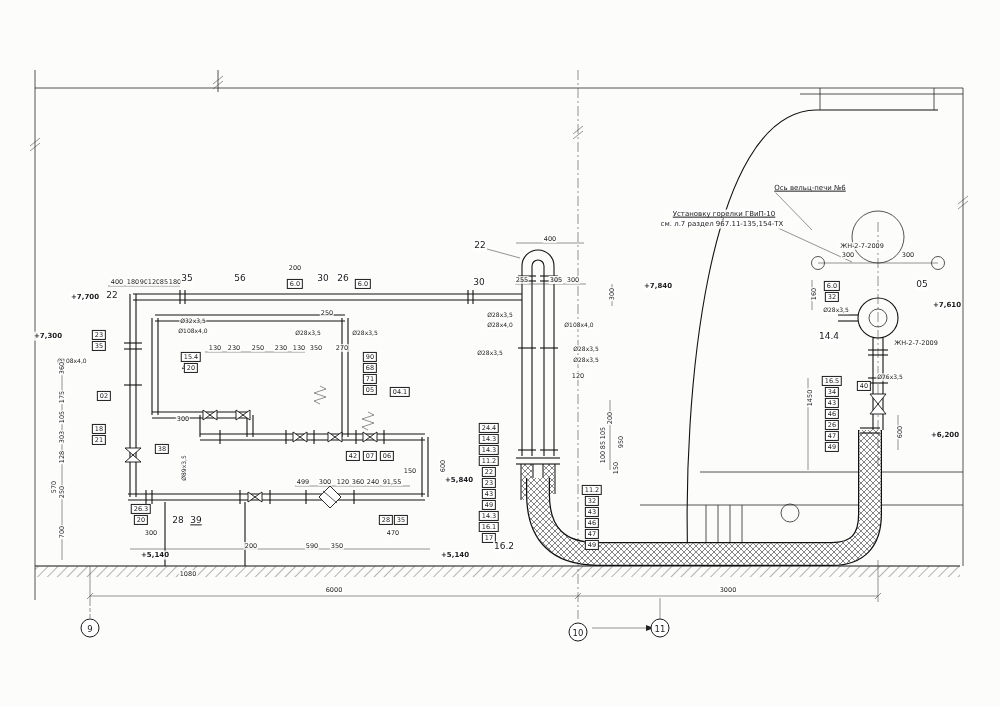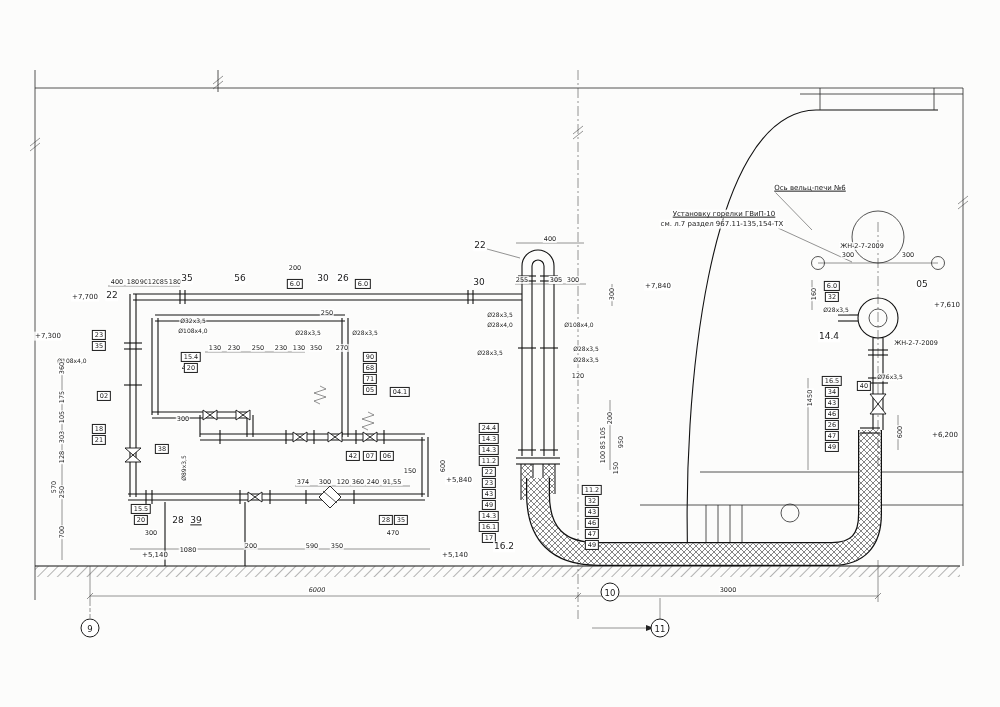--- a/index.html
+++ b/index.html
@@ -5,21 +5,21 @@
   html,body{margin:0;padding:0;background:#e8e8e8;}
   #sheet{position:relative;width:1000px;height:707px;background:#fcfcfb;overflow:hidden;
          font-family:"DejaVu Sans",sans-serif;}
   #linework{position:absolute;left:0;top:0;}
   #labels{position:absolute;left:0;top:0;width:1000px;height:707px;}
   .lbl{position:absolute;transform:translate(-50%,-50%);font-size:6.5px;line-height:1.25;
        color:#1b1b1b;white-space:nowrap;background:rgba(255,255,255,.78);padding:0 1px;}
   .dimv,.specv{transform:translate(-50%,-50%) rotate(-90deg);background:rgba(255,255,255,.85);}
   .box{border:1px solid #1b1b1b;background:#fff;padding:0 2px;font-size:6.5px;}
   .call{font-size:9px;background:rgba(255,255,255,.85);}
-  .elev{font-size:7px;font-weight:normal;background:rgba(255,255,255,.85);}
+  .elev{font-size:7px;font-weight:bold;background:rgba(255,255,255,.85);}
   .spec,.specv{font-size:6px;}
   .note{font-size:7px;text-decoration:underline;background:rgba(255,255,255,.9);}
   .note2{font-size:7px;background:rgba(255,255,255,.9);}
   .bubble{position:absolute;transform:translate(-50%,-50%);width:17px;height:17px;
           border:1px solid #1b1b1b;border-radius:50%;display:flex;align-items:center;
           justify-content:center;font-size:8.5px;color:#1b1b1b;background:#fff;}
 </style>
 </head>
 <body>
 
@@ -296,34 +296,34 @@
       <span class="lbl dimv" style="left: 54px; top: 487px;">570</span>
       <span class="lbl dimv" style="left: 62px; top: 492px;">250</span>
       <span class="lbl dimv" style="left: 62px; top: 532px;">700</span>
       <span class="lbl box" style="left: 162px; top: 449px;">38</span>
       <span class="lbl specv" style="left: 184px; top: 468px;">Ø89x3,5</span>
       <span class="lbl dim" style="left: 183px; top: 419px;">300</span>
       <span class="lbl box" style="left: 353px; top: 456px;">42</span>
       <span class="lbl box" style="left: 370px; top: 456px;">07</span>
       <span class="lbl box" style="left: 387px; top: 456px;">06</span>
       <span class="lbl elev" style="left: 459px; top: 480px;">+5,840</span>
-      <span class="lbl dim" style="left: 303px; top: 482px;">374</span>
+      <span class="lbl dim" style="left: 303px; top: 482px;">499</span>
       <span class="lbl dim" style="left: 325px; top: 482px;">300</span>
       <span class="lbl dim" style="left: 343px; top: 482px;">120</span>
       <span class="lbl dim" style="left: 358px; top: 482px;">360</span>
       <span class="lbl dim" style="left: 373px; top: 482px;">240</span>
       <span class="lbl dim" style="left: 392px; top: 482px;">91,55</span>
       <span class="lbl dim" style="left: 410px; top: 471px;">150</span>
       <span class="lbl dimv" style="left: 443px; top: 466px;">600</span>
-      <span class="lbl box" style="left: 141px; top: 509px;">15.5</span>
+      <span class="lbl box" style="left: 141px; top: 509px;">26.3</span>
       <span class="lbl box" style="left: 141px; top: 520px;">20</span>
       <span class="lbl call" style="left: 178px; top: 521px;">28</span>
       <span class="lbl call" style="left: 196px; top: 521px; text-decoration: underline;">39</span>
       <span class="lbl dim" style="left: 151px; top: 533px;">300</span>
-      <span class="lbl dim" style="left: 188px; top: 550px;">1080</span>
+      <span class="lbl dim" style="left: 188px; top: 574px;">1080</span>
       <span class="lbl dim" style="left: 251px; top: 546px;">200</span>
       <span class="lbl dim" style="left: 312px; top: 546px;">590</span>
       <span class="lbl dim" style="left: 337px; top: 546px;">350</span>
       <span class="lbl dim" style="left: 393px; top: 533px;">470</span>
       <span class="lbl box" style="left: 386px; top: 520px;">28</span>
       <span class="lbl box" style="left: 401px; top: 520px;">35</span>
       <span class="lbl elev" style="left: 155px; top: 555px;">+5,140</span>
       <span class="lbl elev" style="left: 455px; top: 555px;">+5,140</span>
       <span class="lbl call" style="left: 480px; top: 246px;">22</span>
       <span class="lbl dim" style="left: 550px; top: 239px;">400</span>
@@ -383,20 +383,20 @@
       <span class="lbl box" style="left: 832px; top: 403px;">43</span>
       <span class="lbl box" style="left: 832px; top: 414px;">46</span>
       <span class="lbl box" style="left: 832px; top: 425px;">26</span>
       <span class="lbl box" style="left: 832px; top: 436px;">47</span>
       <span class="lbl box" style="left: 832px; top: 447px;">49</span>
       <span class="lbl box" style="left: 864px; top: 386px;">40</span>
       <span class="lbl spec" style="left: 890px; top: 377px;">Ø76x3,5</span>
       <span class="lbl dimv" style="left: 810px; top: 398px;">1450</span>
       <span class="lbl dimv" style="left: 900px; top: 432px;">600</span>
       <span class="lbl elev" style="left: 945px; top: 435px;">+6,200</span>
-      <span class="lbl dim" style="left: 317px; top: 590px; font-style: italic;">6000</span>
+      <span class="lbl dim" style="left: 334px; top: 590px;">6000</span>
       <span class="lbl dim" style="left: 728px; top: 590px;">3000</span>
       <span class="bubble" style="left: 90px; top: 628px;">9</span>
-      <span class="bubble" style="left: 578px; top: 592px; margin-left: 32px;">10</span>
+      <span class="bubble" style="left: 578px; top: 632px;">10</span>
       <span class="bubble" style="left: 660px; top: 628px;">11</span>
     </div>
 
 </div>
 
 </body></html>

